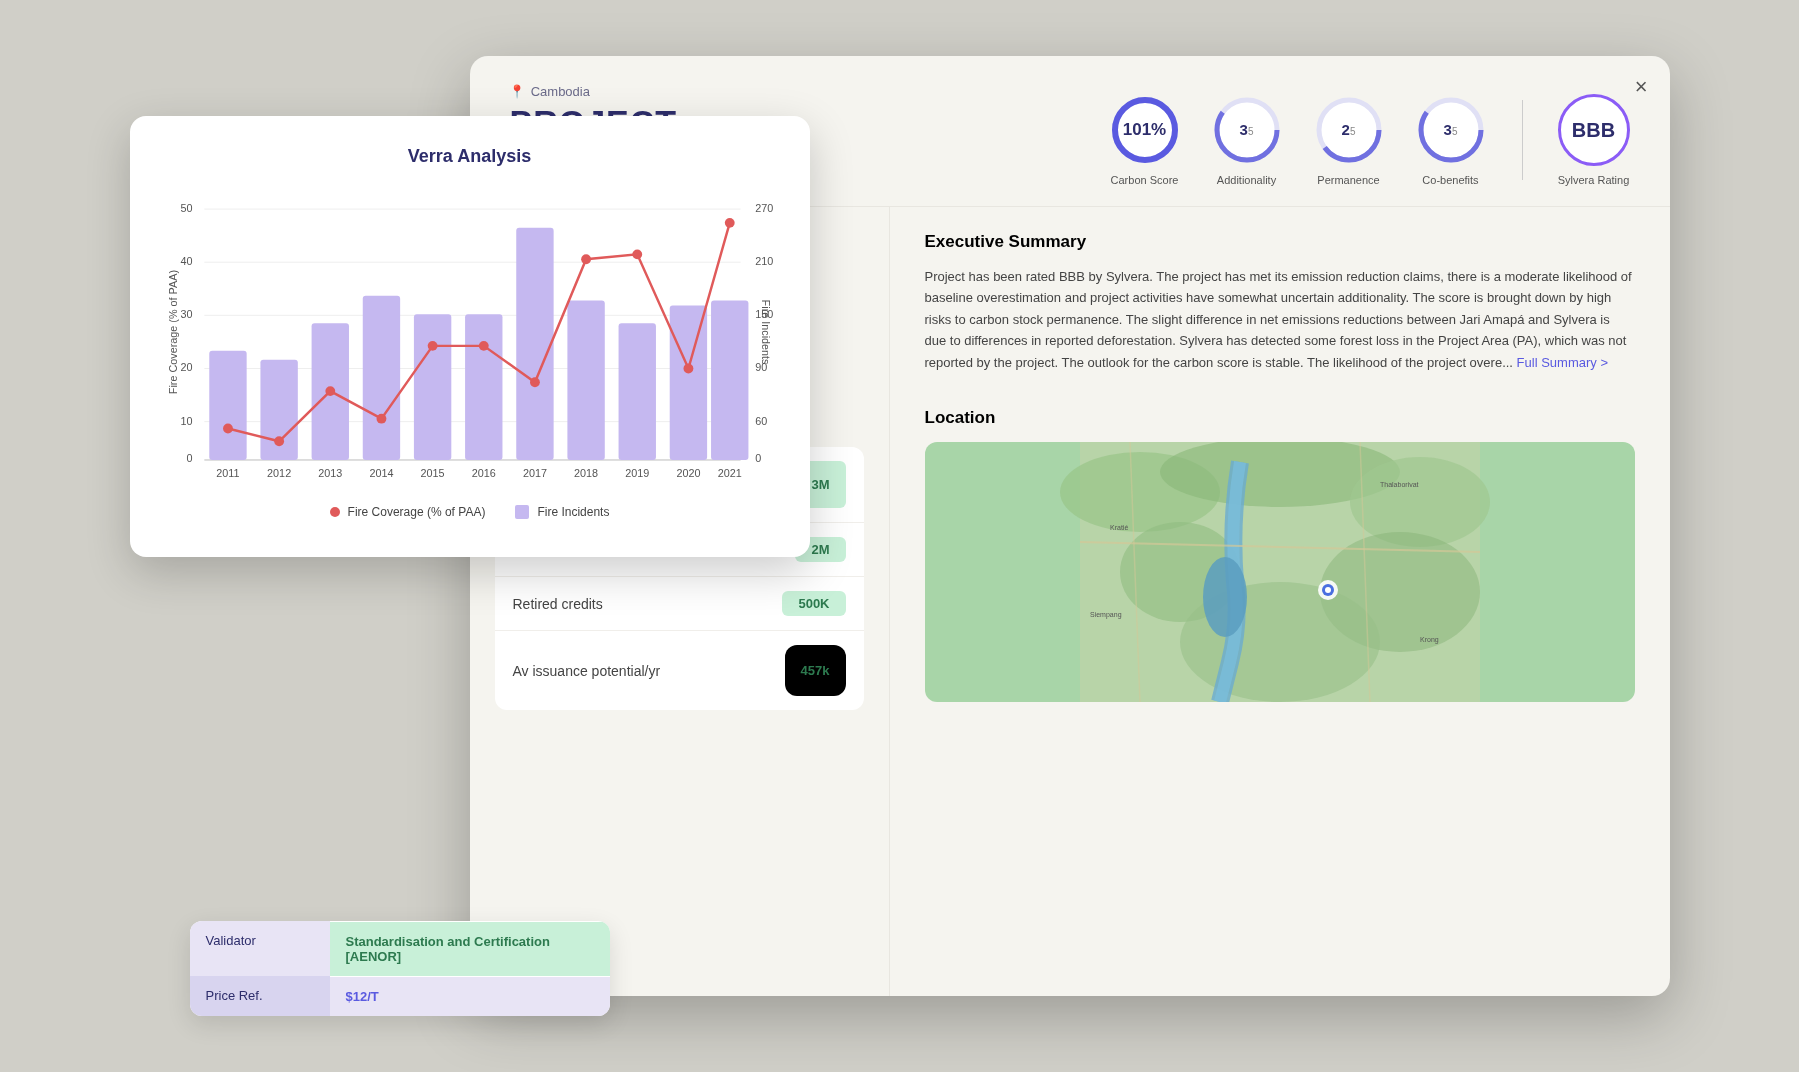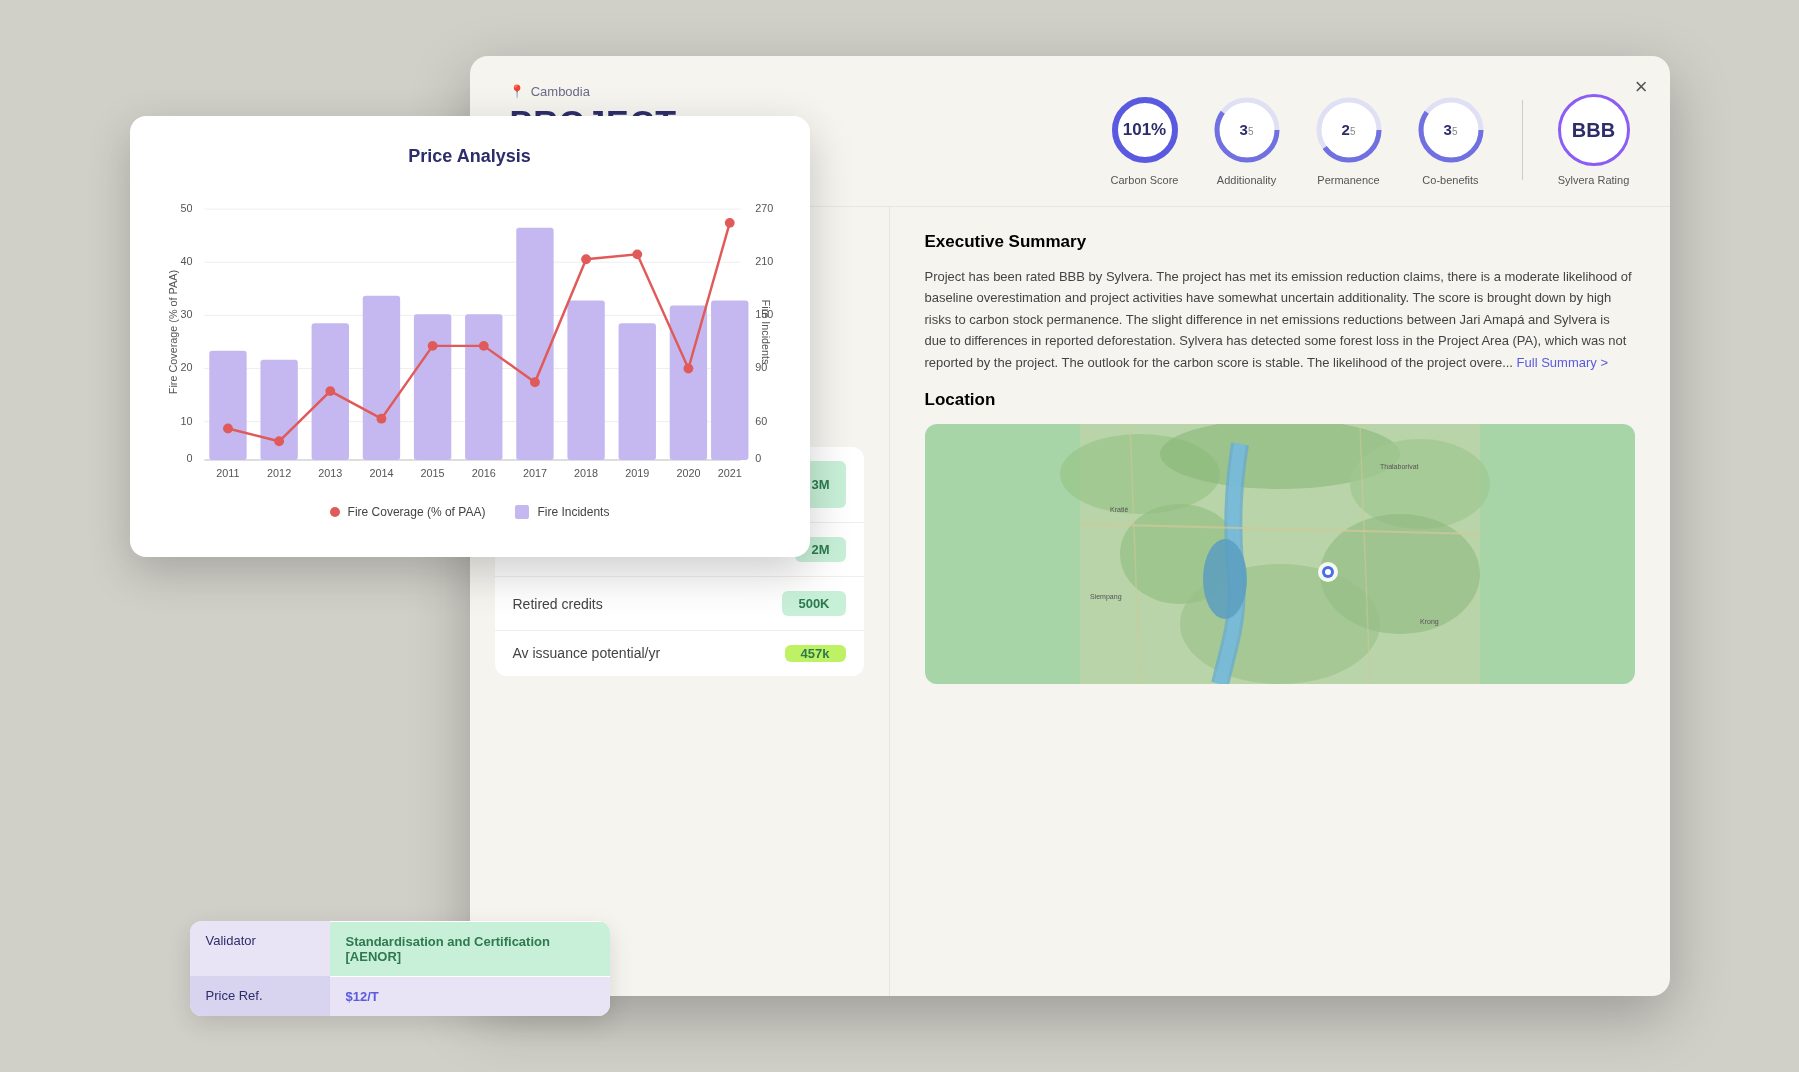--- a/index.html
+++ b/index.html
@@ -306,21 +306,21 @@
       font-weight: 700;
       color: #2d2d6b;
     }
   </style>
 </head>
 <body>
 
 <div class="modal-container">
 
   <div class="fire-analysis-card">
-    <div class="fire-analysis-title">Price Analysis</div>
+    <div class="fire-analysis-title">Verra Analysis</div>
 
     <div class="chart-area">
       <svg class="chart-svg" viewBox="0 0 620 290" xmlns="http://www.w3.org/2000/svg">
 
         <text x="28" y="18" font-size="11" fill="#555" text-anchor="end">50</text>
         <text x="28" y="72" font-size="11" fill="#555" text-anchor="end">40</text>
         <text x="28" y="126" font-size="11" fill="#555" text-anchor="end">30</text>
         <text x="28" y="180" font-size="11" fill="#555" text-anchor="end">20</text>
         <text x="28" y="234" font-size="11" fill="#555" text-anchor="end">10</text>
         <text x="28" y="272" font-size="11" fill="#555" text-anchor="end">0</text>
@@ -518,39 +518,39 @@
               <span style="background:#c8f0d8; color:#2d7a4f; font-size:13px; font-weight:700; padding:16px 16px; border-radius:6px;">3M</span>
             </div>
             <div style="display:flex; justify-content:space-between; align-items:center; padding:14px 18px; border-bottom:1px solid #f0eeea;">
               <span style="font-size:14px; color:#444;">Permitted credits</span>
               <span style="background:#c8f0d8; color:#2d7a4f; font-size:13px; font-weight:700; padding:5px 16px; border-radius:6px;">2M</span>
             </div>
             <div style="display:flex; justify-content:space-between; align-items:center; padding:14px 18px; border-bottom:1px solid #f0eeea;">
               <span style="font-size:14px; color:#444;">Retired credits</span>
               <span style="background:#c8f0d8; color:#2d7a4f; font-size:13px; font-weight:700; padding:5px 16px; border-radius:6px;">500K</span>
             </div>
-            <div style="display:flex; justify-content:space-between; align-items:flex-start; padding:14px 18px;">
+            <div style="display:flex; justify-content:space-between; align-items:center; padding:14px 18px;">
               <span style="font-size:14px; color:#444;">Av issuance potential/yr</span>
-              <span style="background:#bef264; color:#2d7a4f; font-size:13px; font-weight:700; padding:1px 16px; border-radius:6px;">457k</span>
+              <span style="background:#000000; color:#2d7a4f; font-size:13px; font-weight:700; padding:18px 16px; border-radius:12px;">457k</span>
             </div>
           </div>
         </div>
       </div>
 
       <div class="right-panel">
 
         <div>
           <div class="section-title">Executive Summary</div>
           <p class="executive-summary-text">
             <span>Project has been rated BBB by Sylvera. The project has met its emission reduction claims, there is a moderate likelihood of baseline overestimation and project activities have somewhat uncertain additionality. The score is brought down by high risks to carbon stock permanence. The slight difference in net emissions reductions between Jari Amapá and Sylvera is due to differences in reported deforestation. Sylvera has detected some forest loss in the Project Area (PA), which was not reported by the project. The outlook for the carbon score is stable. The likelihood of the project overe...</span>
             <span class="full-summary-link">Full Summary &gt;</span>
           </p>
         </div>
 
-        <div class="location-section" style="margin-top:17px;">
+        <div class="location-section" style="margin-top:35px;">
           <div class="section-title">Location</div>
 
           <div class="map-container">
             <svg width="100%" height="100%" viewBox="0 0 400 260" xmlns="http://www.w3.org/2000/svg">
 
               <rect width="400" height="260" fill="#b8d4a8"></rect>
 
               <ellipse cx="60" cy="50" rx="80" ry="40" fill="#98c488" opacity="0.7"></ellipse>
               <ellipse cx="200" cy="30" rx="120" ry="35" fill="#88b878" opacity="0.6"></ellipse>
               <ellipse cx="340" cy="60" rx="70" ry="45" fill="#a0c890" opacity="0.7"></ellipse>

